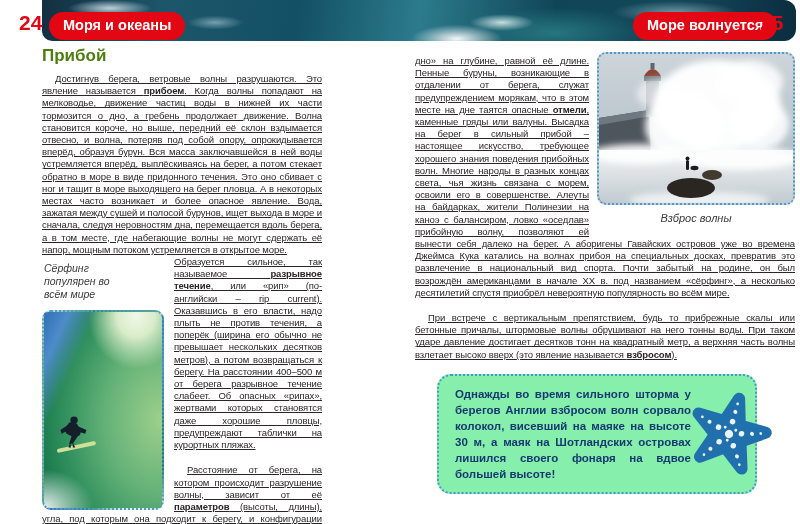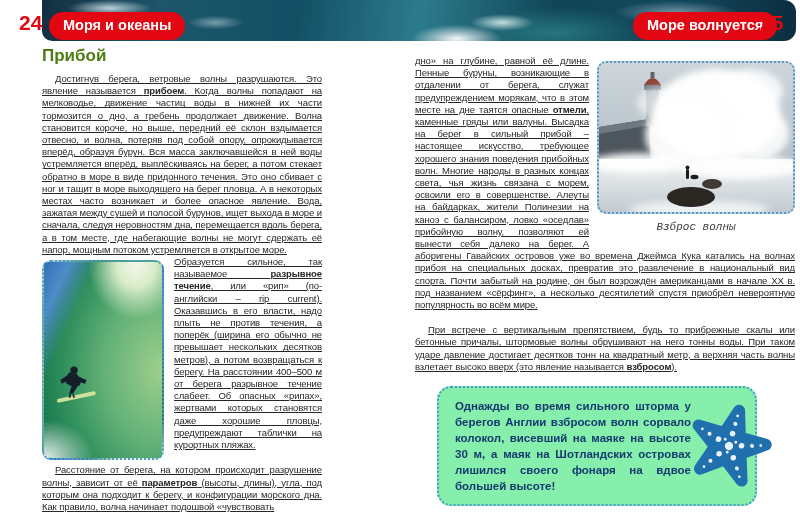--- a/index.html
+++ b/index.html
@@ -52,21 +52,21 @@
   .photo { border:2px dotted #4d9bce; border-radius:9px; position:relative; overflow:hidden; }
   .surf-float { float:left; width:122px; margin:4px 10px 0 0; }
   .surf-photo {
     width:122px; height:200px;
     background:
       radial-gradient(60% 28% at 0% 100%, rgba(255,255,255,0.9), rgba(255,255,255,0) 70%),
       linear-gradient(115deg, #2f6fb5 0%, #4e8cc9 12%, rgba(78,140,201,0) 26%),
       radial-gradient(90% 60% at 78% 2%, #f2f7ea 0%, #d8ecc9 18%, rgba(216,236,201,0) 45%),
       radial-gradient(140% 110% at 100% 55%, #9ed08d 0%, #63b177 35%, #2f8f5c 60%, #14714a 80%, #0c5a3c 100%);
   }
-  .lh-float { float:right; width:198px; margin:11px 0 8px 8px;font-family:Liberation Mono, monospace; }
+  .lh-float { float:right; width:198px; margin:2px 0 8px 8px; }
   .lh-photo { width:198px; height:153px; background:#c4ced6; }
 
   
   .infobox {
     position:relative; clear:none; margin:13px 0 0 22px; width:320px;
     background:#86efac; border:2px dotted #4898cc; border-radius:14px;
     padding:10px 64px 10px 16px;
   }
   .infobox-text {
     font-size:11.5px; line-height:16px; font-weight:bold; color:#163a70; text-align:justify;
@@ -83,20 +83,21 @@
   <div class="tab tab-right">Море волнуется</div>
   <div class="tab tab-left">Моря и океаны</div>
   <div class="pagenum pagenum-right">25</div>
 
   <div class="page-title">Прибой</div>
 
   <div class="body-col lp-body">
     <p class="para indent"><span>Достигнув берега, ветровые волны разрушаются. Это явление называется </span><b>прибоем</b><span>. Когда волны попадают на мелководье, движение частиц воды в нижней их части тормозится о дно, а гребень продолжает движение. Волна становится короче, но выше, передний её склон вздымается отвесно, и волна, потеряв под собой опору, опрокидывается вперёд, образуя бурун. Вся масса заключавшейся в ней воды устремляется вперёд, выплёскиваясь на берег, а потом стекает обратно в море в виде придонного течения. Это оно сбивает с ног и тащит в море выходящего на берег пловца. А в некоторых местах часто возникает и более опасное явление. Вода, зажатая между сушей и полосой бурунов, ищет выхода в море и сначала, следуя неровностям дна, перемещается вдоль берега, а в том месте, где набегающие волны не могут сдержать её напор, мощным потоком устремляется в открытое море.</span></p>
 
     <div class="surf-float">
+      <div class="caption surf-caption">Сёрфинг популярен во всём мире</div>
       <div class="photo surf-photo">
         <svg viewBox="0 0 50 40" style="position:absolute;left:4px;top:98px;width:62px;height:50px">
           <rect x="7" y="28" width="32" height="3.2" rx="1.6" fill="#cfe09a" transform="rotate(-12 23 30)"></rect>
           <g fill="#141f2b">
             <circle cx="21" cy="8" r="3"></circle>
             <path d="M17,10 Q22,9 24,12 L26,17 Q27,20 24,21 L20,27 L17,27 L19,21 L15,19 Q13,16 15,13 Z"></path>
             <path d="M24,13 L31,16 L30,19 L23,17 Z"></path>
             <path d="M16,12 L10,16 L11,19 L17,16 Z"></path>
             <path d="M20,26 L22,30 L20,30 Z"></path>
             <path d="M18,26 L16.5,30 L18.5,30 Z"></path>

